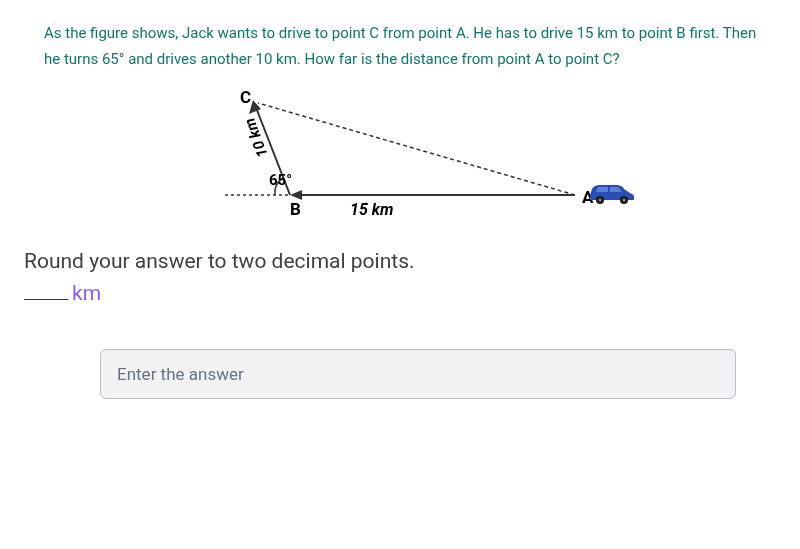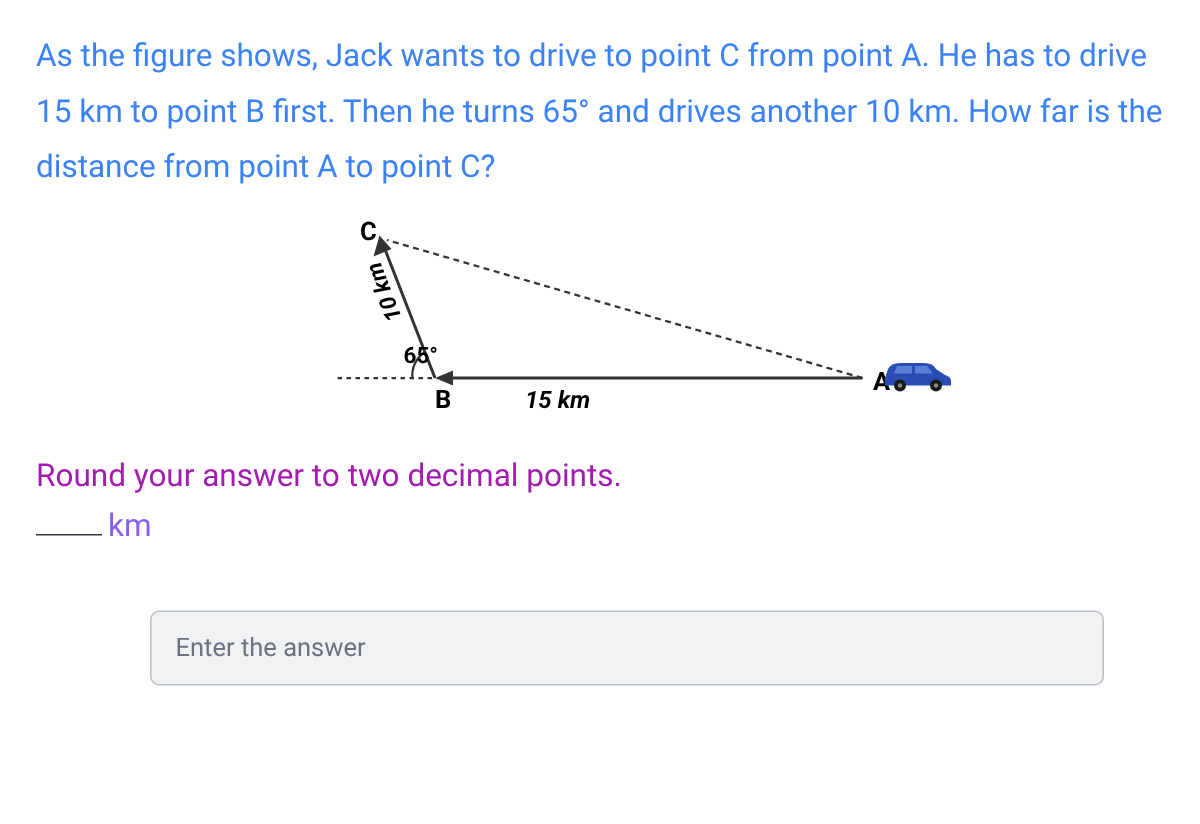--- a/index.html
+++ b/index.html
@@ -9,39 +9,40 @@
     }
     body {
       font-family: -apple-system, BlinkMacSystemFont, "Segoe UI", Roboto, Arial, sans-serif;
       background: #ffffff;
       padding: 20px 24px;
       width: 800px;
       height: 549px;
       color: #333940;
     }
     .problem-text {
-      font-size: 21px;
+      font-size: 15px;
       line-height: 1.75;
-      color: #3b82f6;
+      color: #0f766e;
       margin-bottom: 12px;
+      margin-left: 20px;
     }
     .figure-container {
       margin: 10px auto 8px;
       width: 500px;
       height: 150px;
       position: relative;
     }
     .figure-container svg {
       width: 100%;
       height: 100%;
     }
     .instruction-text {
       font-size: 21px;
       line-height: 1.75;
-      color: #a21caf;
+      color: #404040;
       margin-top: 4px;
     }
     .answer-blank {
       font-size: 21px;
       color: #8b5cf6;
       margin-top: 2px;
     }
     .blank-line {
       display: inline-block;
       border-bottom: 1.5px solid #333940;

